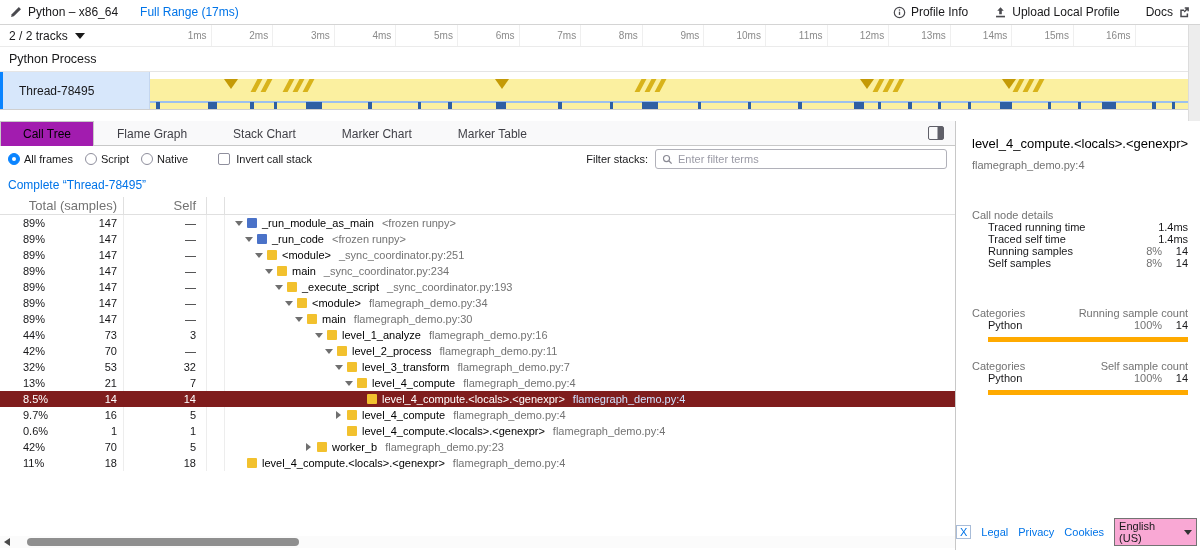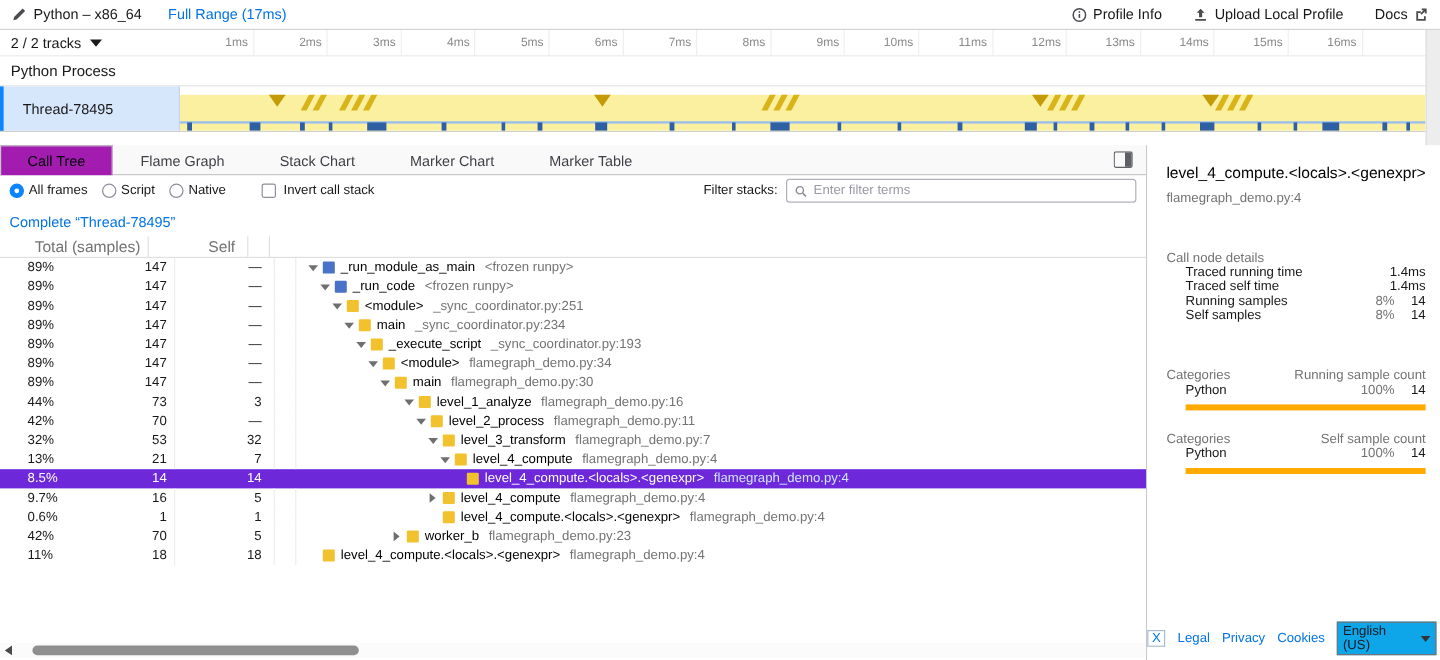--- a/index.html
+++ b/index.html
@@ -57,34 +57,34 @@
   .breadcrumb{color:#0074e8;font-size:12px;cursor:pointer}
 
   .table-header{height:18px;display:flex;align-items:center;font-size:13px;color:#737373;border-bottom:1px solid #e0e0e0}
   .h-total{width:124px;text-align:right;padding-right:6px;border-right:1px solid #e0e0e0;height:100%;line-height:17px}
   .h-self{width:83px;text-align:right;padding-right:10px;border-right:1px solid #e0e0e0;height:100%;line-height:17px}
   .h-gap{width:18px;border-right:1px solid #e0e0e0;height:100%}
 
   .tree-rows{flex:1;overflow:hidden}
   .tree-row{height:16px;display:flex;align-items:stretch;font-size:11px;cursor:default}
   .cell{display:flex;align-items:center}
-  .col-total{width:146px;flex:none;justify-content:space-between;padding-right:6px;border-right:1px solid #ededed}
+  .col-total{width:124px;flex:none;justify-content:space-between;padding-right:6px;border-right:1px solid #ededed}
   .pct{padding-left:23px}
   .col-self{width:83px;flex:none;justify-content:flex-end;padding-right:10px;border-right:1px solid #ededed}
   .col-gap{width:18px;flex:none;border-right:1px solid #ededed}
   .col-tree{flex:1;overflow:hidden;white-space:nowrap}
   .arrow{width:11px;flex:none;display:flex;align-items:center;justify-content:center}
   .arr-down{width:0;height:0;border-left:4px solid transparent;border-right:4px solid transparent;border-top:5px solid #6f6f6f}
   .arr-right{width:0;height:0;border-top:4px solid transparent;border-bottom:4px solid transparent;border-left:5px solid #6f6f6f}
   .sq{width:10px;height:10px;flex:none;margin:0 5px 0 3px;border-radius:1px}
   .sq-blue{background:#4a72c8}
   .sq-yellow{background:#f2c12e}
   .fname{color:#000}
   .ffile{color:#737373;margin-left:8px}
-  .tree-row.selected{background:#6d28d9}
+  .tree-row.selected{background:#7f1d1d}
   .tree-row.selected .pct,.tree-row.selected .cnt,.tree-row.selected .col-self,.tree-row.selected .fname{color:#fff}
   .tree-row.selected .ffile{color:#cfe2ff}
   .tree-row.selected .cell{border-right-color:transparent}
 
   .hscroll{position:absolute;left:0;bottom:2px;width:100%;height:12px;display:flex;align-items:center;background:#fbfbfb}
   .scroll-arrow-left{width:0;height:0;border-top:4px solid transparent;border-bottom:4px solid transparent;border-right:6px solid #4a4a4a;margin-left:4px;cursor:pointer;flex:none}
   .scroll-track{flex:1;height:10px;position:relative;margin:0 5px}
   .scroll-thumb{position:absolute;left:12px;top:1px;width:272px;height:8px;border-radius:4px;background:#8f8f8f;cursor:pointer}
 
   
@@ -93,21 +93,21 @@
   .sb-sub{color:#737373;margin-top:8px}
   .sb-h{color:#737373;margin-top:38px;display:flex;justify-content:space-between;align-items:baseline}
   .sb-row{display:flex;align-items:flex-start;padding-left:16px}
   .sb-label{flex:1;color:#18181a}
   .sb-pct{color:#737373;width:42px;text-align:right}
   .sb-val{width:26px;text-align:right;color:#18181a}
   .cat-bar{height:5px;background:#ffaa00;margin:6px 0 0 16px}
   .sb-footer{position:absolute;right:7px;bottom:4px;display:flex;align-items:center;gap:10px;font-size:11px}
   .sb-link{color:#0074e8;cursor:pointer}
   .x-link{color:#0074e8;border:1px solid #a8bcd8;padding:0 3px;cursor:pointer}
-  .lang-select{border:1px solid #737373;background:#0ea5e9;display:flex;align-items:center;gap:8px;padding:1px 4px;cursor:pointer}
+  .lang-select{border:1px solid #737373;background:#f9a8d4;display:flex;align-items:center;gap:8px;padding:1px 4px;cursor:pointer}
   .sel-arrow{width:0;height:0;border-left:4px solid transparent;border-right:4px solid transparent;border-top:5px solid #333}
 </style>
 </head>
 <body>
 
 <header class="topbar">
   <div class="brand">
     <span style="display:flex">
       <svg width="12" height="12" viewBox="0 0 16 16">
           <path d="M11.8 1.4l2.8 2.8-9.5 9.5-3.6.8.8-3.6z" fill="#4a4a4f"></path>

